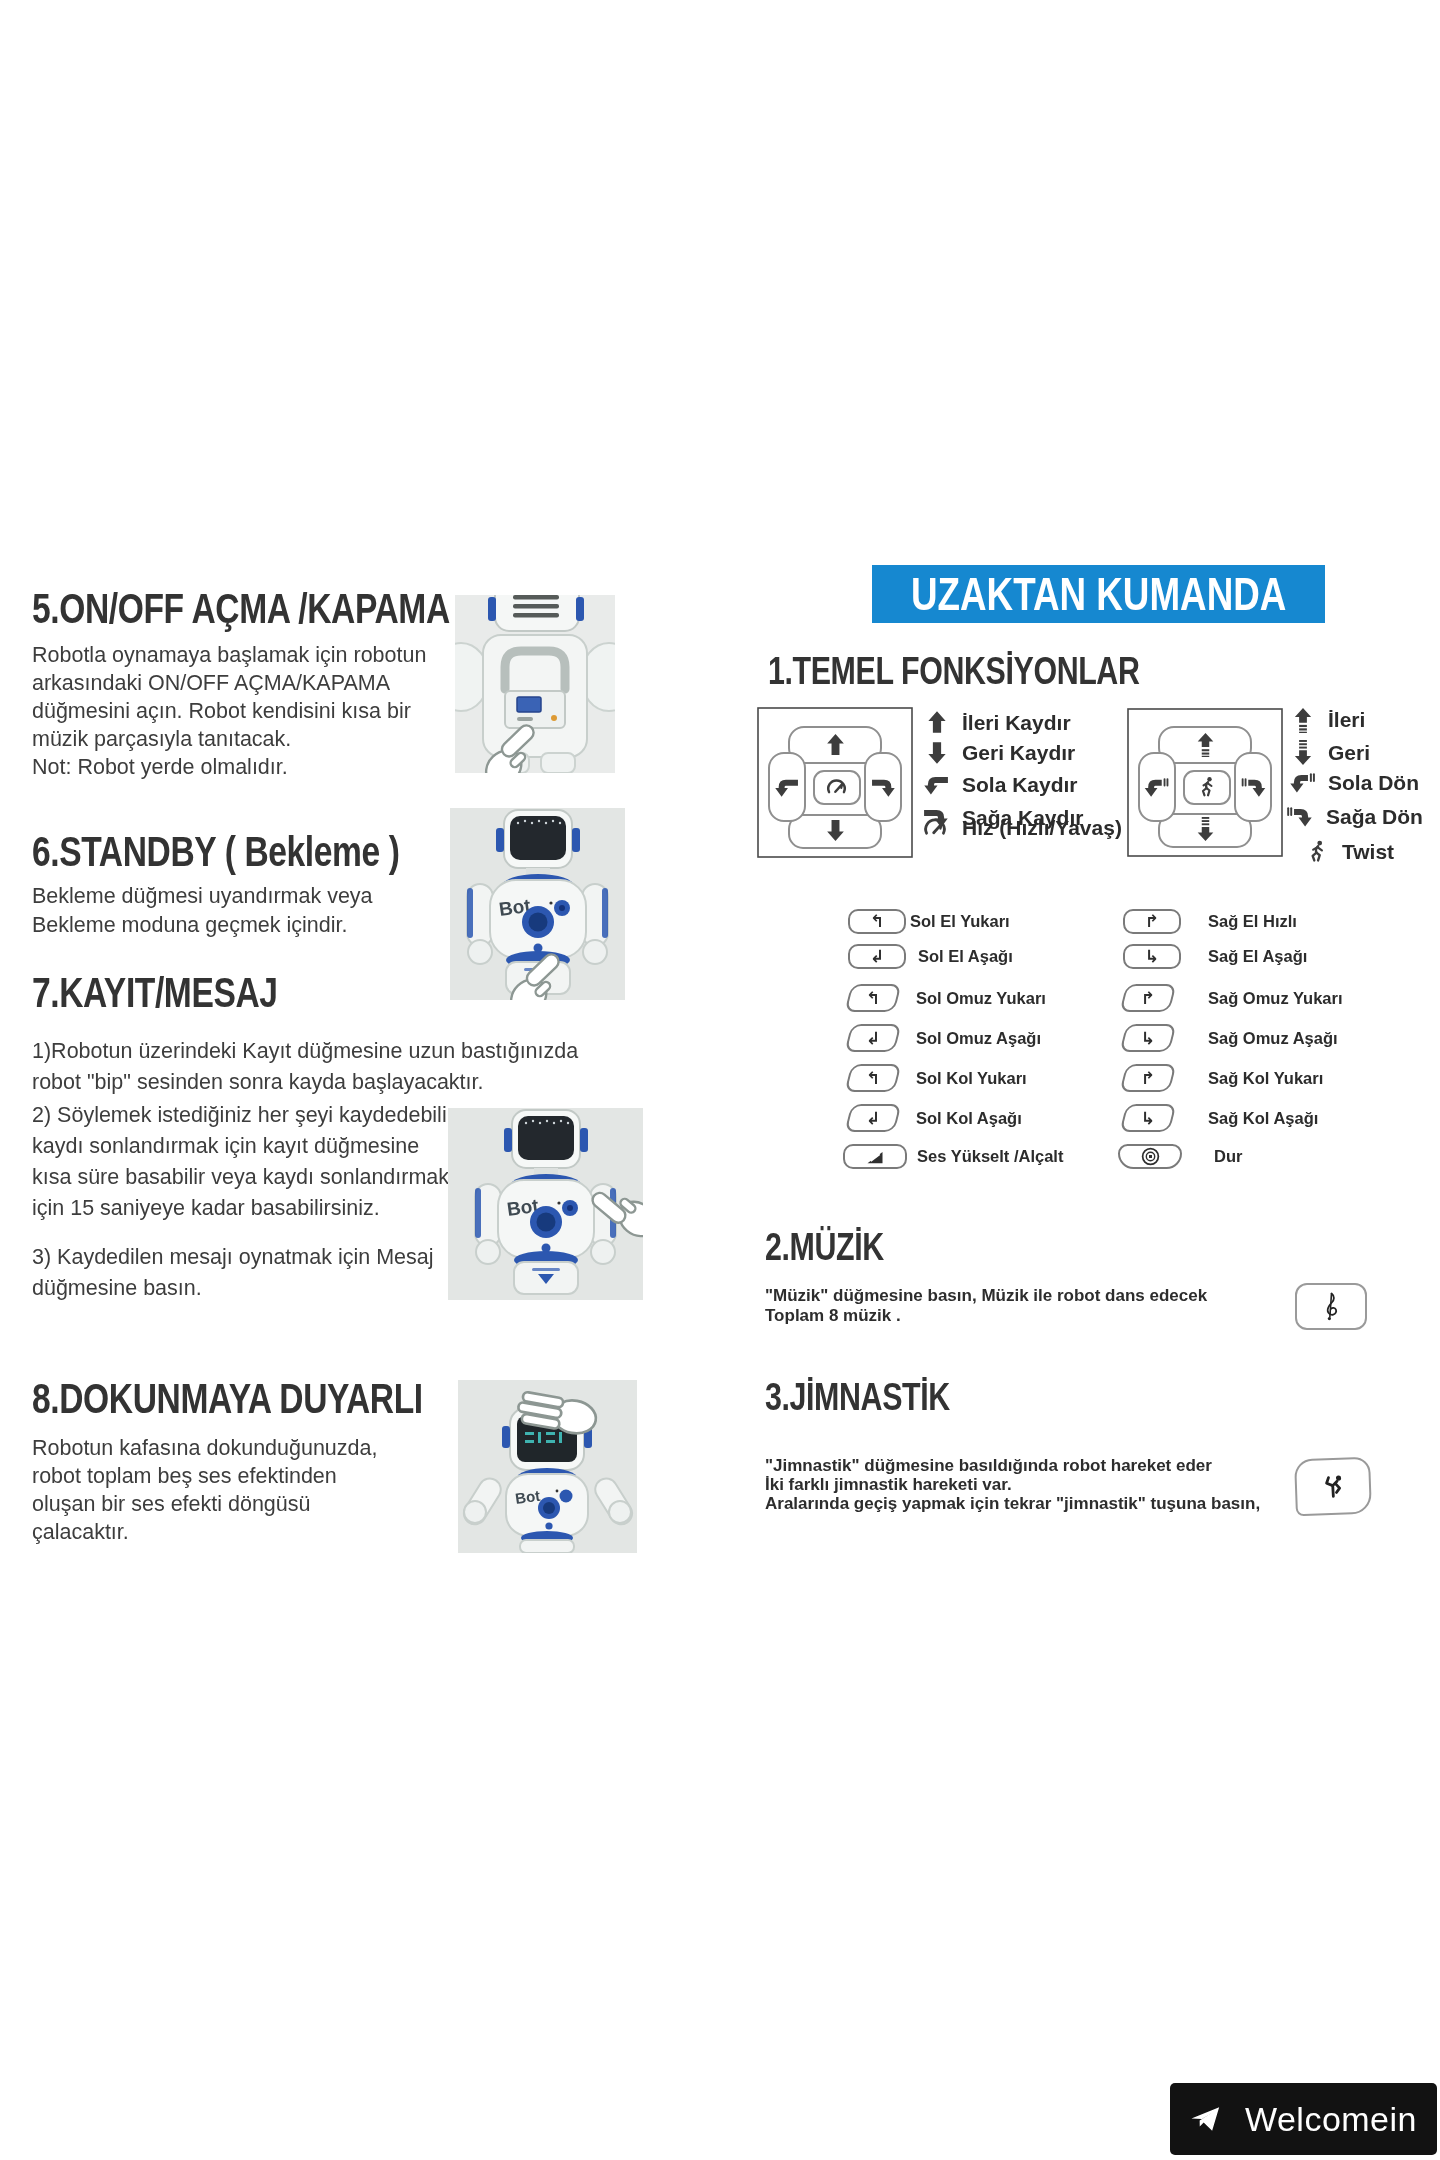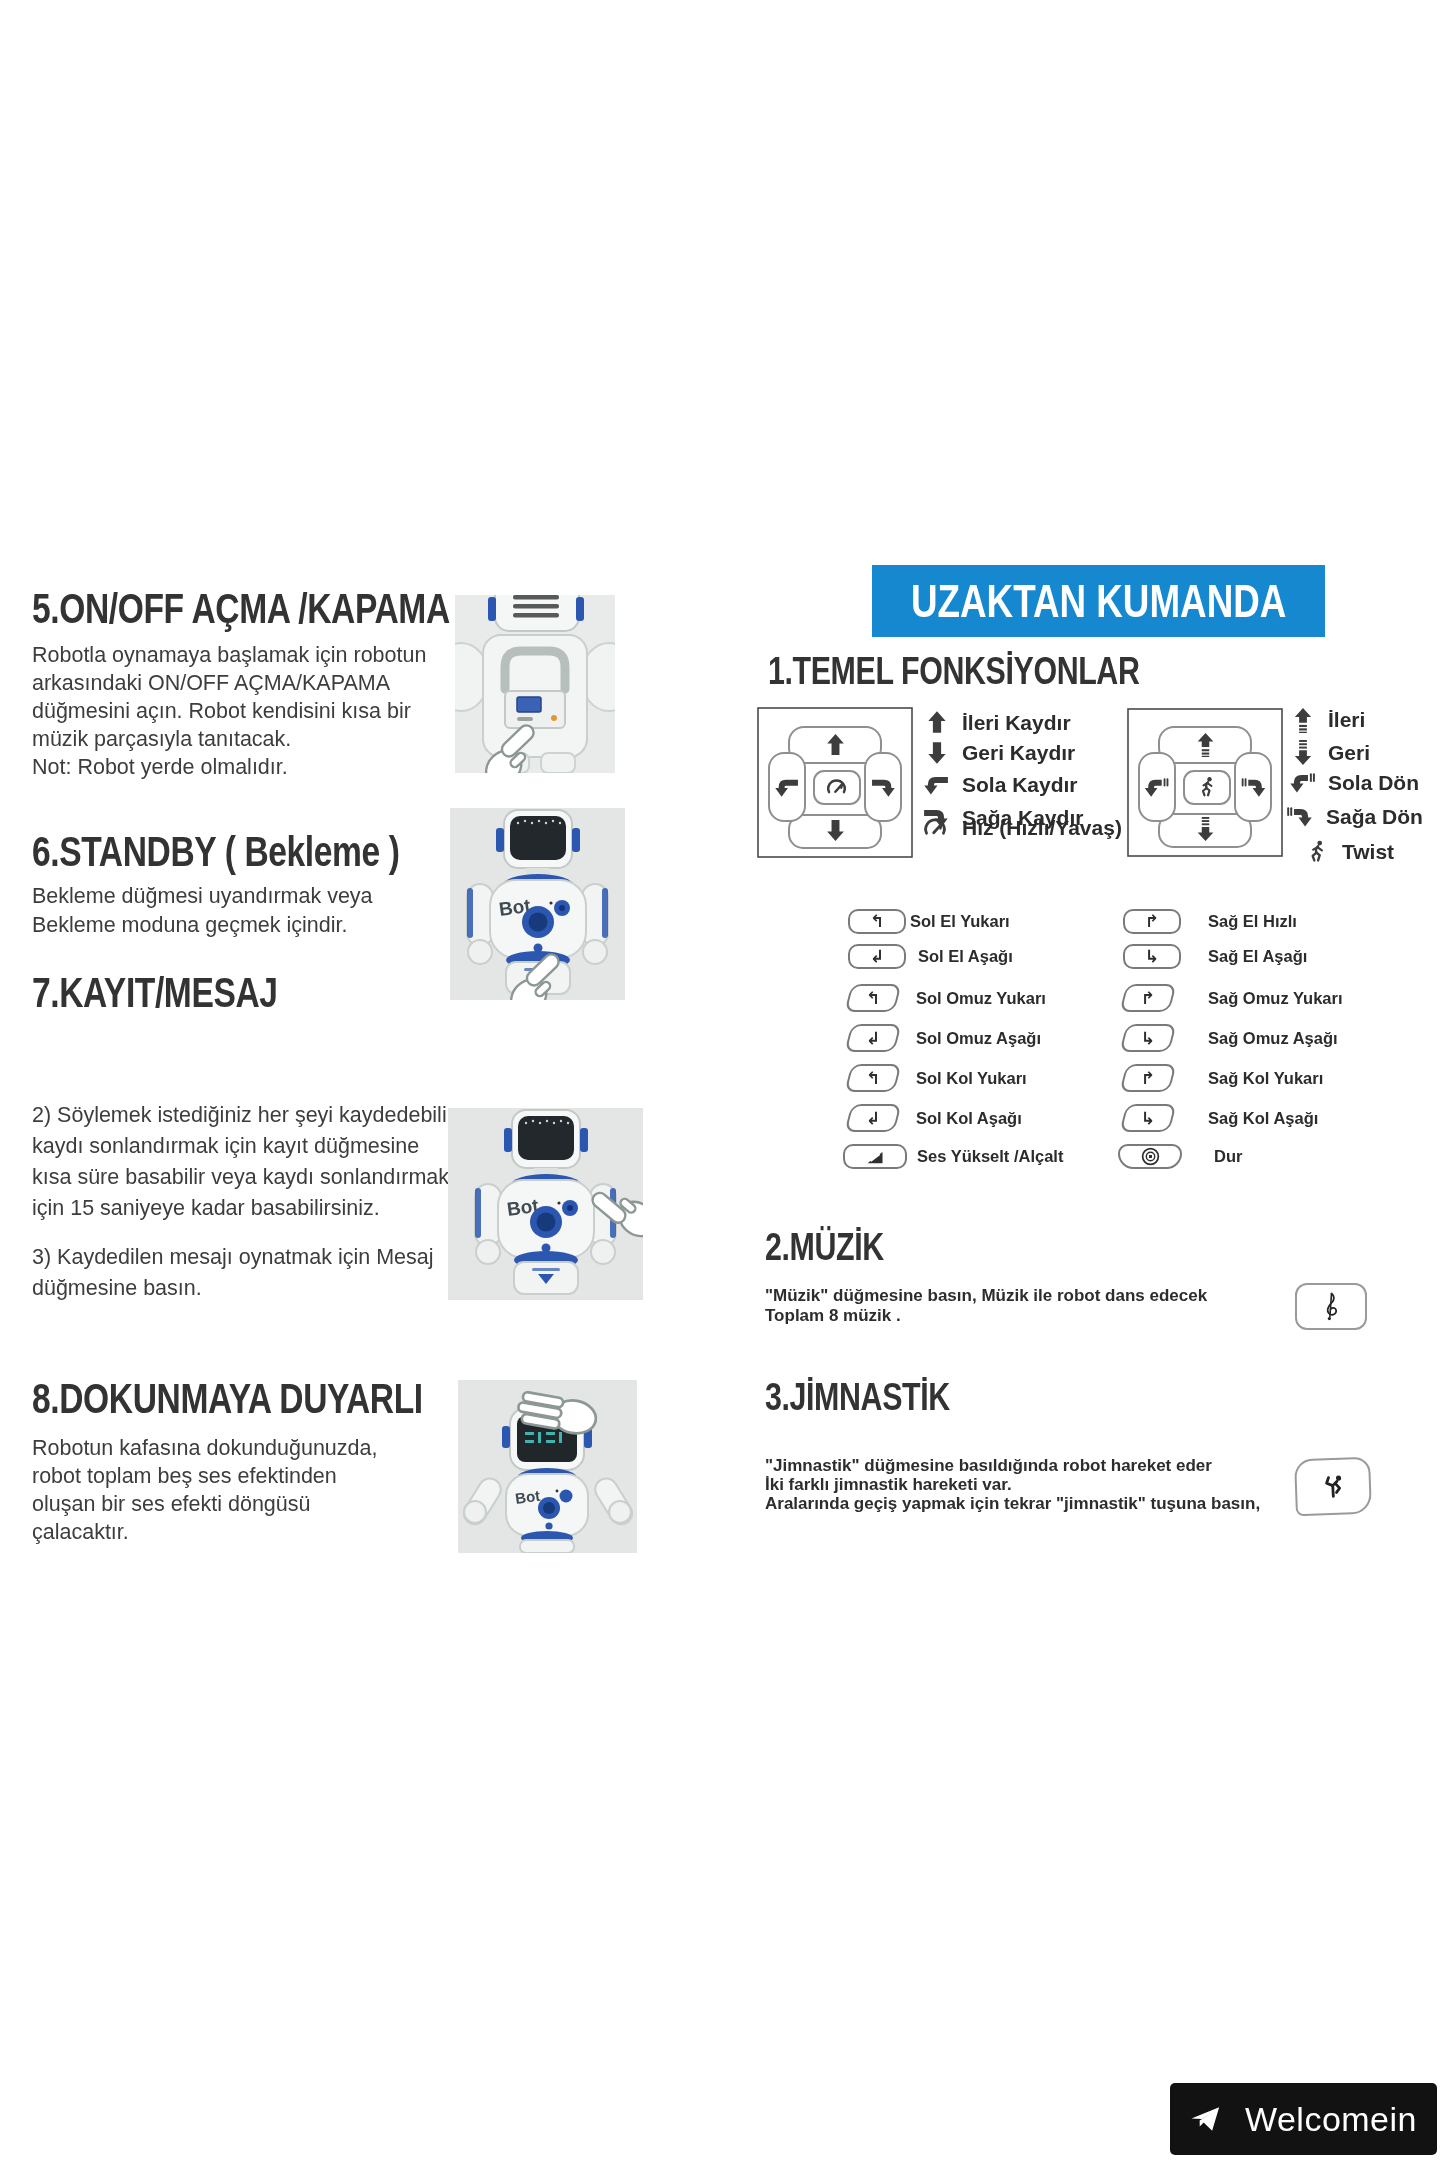--- a/index.html
+++ b/index.html
@@ -133,20 +133,22 @@
 arkasındaki ON/OFF AÇMA/KAPAMA
 düğmesini açın. Robot kendisini kısa bir
 müzik parçasıyla tanıtacak.
 Not: Robot yerde olmalıdır.</div>
 
   <div class="abs h1" style="left:32px;top:831px;">6.STANDBY ( Bekleme )</div>
   <div class="abs body-text lh29" style="left:32px;top:882px;width:440px;">Bekleme düğmesi uyandırmak veya
 Bekleme moduna geçmek içindir.</div>
 
   <div class="abs h1" style="left:32px;top:972px;">7.KAYIT/MESAJ</div>
+  <div class="abs body-text lh31" style="left:32px;top:1036px;width:560px;">1)Robotun üzerindeki Kayıt düğmesine uzun bastığınızda
+robot "bip" sesinden sonra kayda başlayacaktır.</div>
   <div class="abs body-text lh31" style="left:32px;top:1100px;width:440px;">2) Söylemek istediğiniz her şeyi kaydedebilir,
 kaydı sonlandırmak için kayıt düğmesine
 kısa süre basabilir veya kaydı sonlandırmak
 için 15 saniyeye kadar basabilirsiniz.</div>
   <div class="abs body-text lh31" style="left:32px;top:1242px;width:440px;">3) Kaydedilen mesajı oynatmak için Mesaj
 düğmesine basın.</div>
 
   <div class="abs h1" style="left:32px;top:1378px;">8.DOKUNMAYA DUYARLI</div>
   <div class="abs body-text lh28" style="left:32px;top:1434px;width:440px;">Robotun kafasına dokunduğunuzda,
 robot toplam beş ses efektinden
@@ -286,21 +288,21 @@
     <circle cx="108" cy="116" r="6.5" fill="#2c57b0"></circle>
     <circle cx="99" cy="111" r="1.4" fill="#333"></circle>
     <circle cx="91" cy="146" r="3.6" fill="#2c57b0"></circle>
     <ellipse cx="89" cy="158" rx="26" ry="7" fill="#2c57b0"></ellipse>
     <rect x="62" y="160" width="54" height="13" rx="6" fill="#f2f4f3" stroke="#c8cfcc" stroke-width="2"></rect>
     <g transform="translate(62,4) rotate(10)">
       <use href="#sym-flathand" width="86" height="46"></use>
     </g>
   </svg>
 
-  <div class="abs banner" style="left:872px;top:565px;width:453px;height:72px;">
+  <div class="abs banner" style="left:872px;top:565px;width:453px;height:58px;">
     <span class="banner-text">UZAKTAN KUMANDA</span>
   </div>
 
   <div class="abs h1 small" style="left:768px;top:652px;">1.TEMEL FONKSİYONLAR</div>
 
   <svg class="abs dpad-box" style="left:757px;top:707px;" width="156" height="151" viewBox="0 0 156 151">
     <rect x="1" y="1" width="154" height="149" fill="#ffffff" stroke="#4a4a4a" stroke-width="1.6"></rect>
     <g fill="#ffffff" stroke="#8f8f8f" stroke-width="2">
       <rect x="32" y="20" width="92" height="36" rx="15"></rect>
       <rect x="32" y="108" width="92" height="33" rx="14"></rect>

